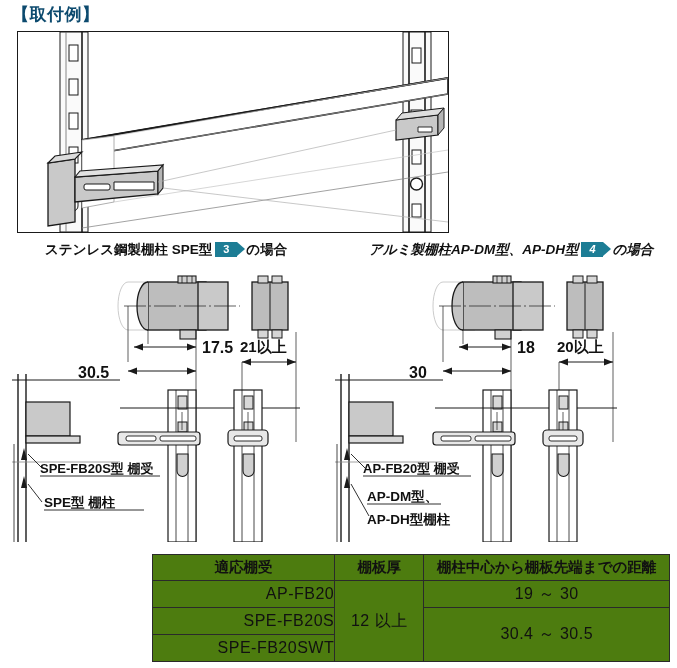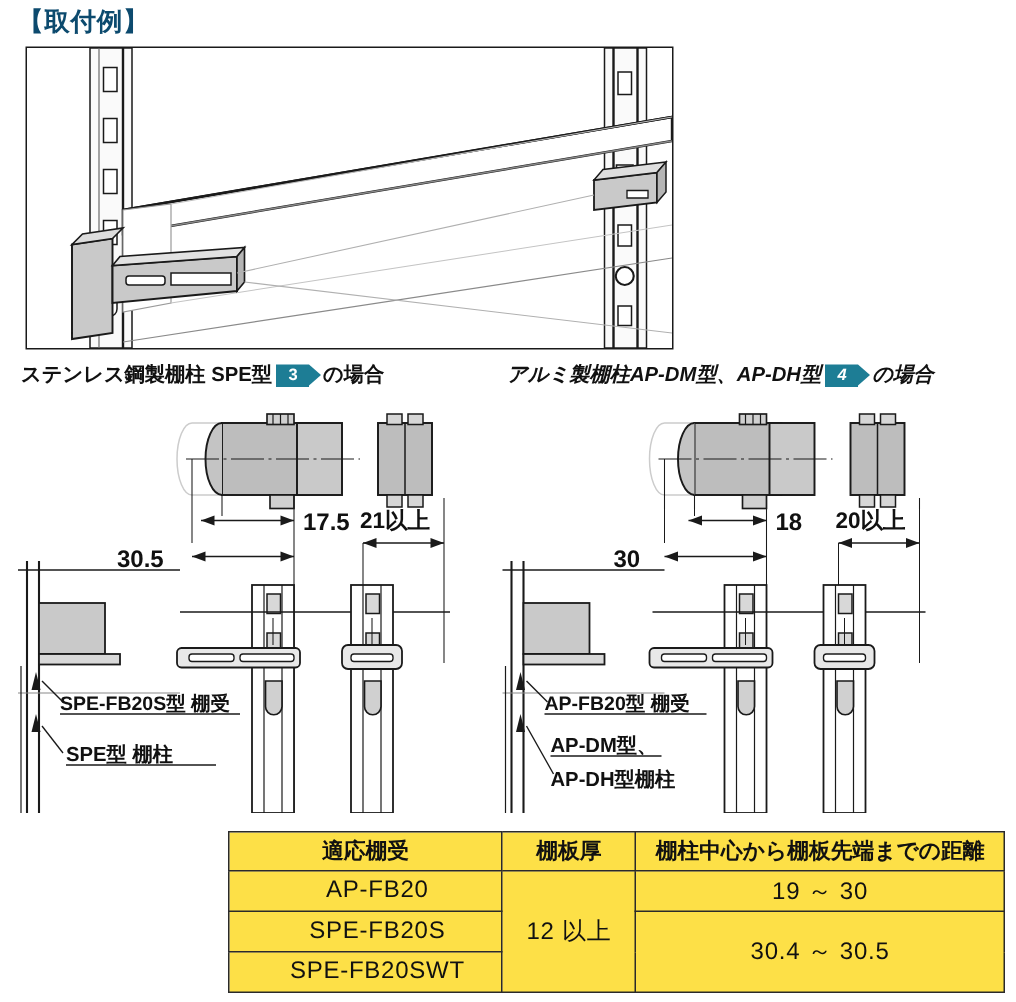--- a/index.html
+++ b/index.html
@@ -40,20 +40,21 @@
   }
   .example-frame svg { display:block; }
 
   
   .sec-heading {
     position: absolute;
     font-size: 13.5px;
     font-weight: bold;
     color: #111;
     white-space: nowrap;
+    margin-left: 31px;
   }
   #heading-left  { left: 14px;  top: 241px; }
   #heading-right { left: 338px; top: 241px; font-style: italic; }
 
   .num-badge {
     display: inline-block;
     position: relative;
     width: 22px;
     height: 15px;
     background: #1d7d95;
@@ -96,28 +97,28 @@
     font-size: 15px;
   }
   .spec-table th,
   .spec-table td {
     border: 1px solid #2a2a2a;
     padding: 0;
     height: 26px;
     text-align: center;
     font-weight: normal;
     color: #111;
-    background: #fde047;
+    background: #4d7c0f;
   }
   .spec-table th {
     font-weight: bold;
     font-size: 14.5px;
     height: 25px;
   }
-  .spec-table .col-a { width: 170px; text-align: center; padding-left: 16px; }
+  .spec-table .col-a { width: 170px; text-align: right; padding-left: 16px; }
   .spec-table th.col-a { text-align: center; padding-left: 0; }
   .spec-table .col-b { width: 92px; }
   .spec-table .col-c { width: 256px; }
   .spec-table tbody td { font-size: 16px; letter-spacing: 0.5px; }
 </style>
 </head>
 <body>
 
 <div class="page-title">【取付例】</div>
 

